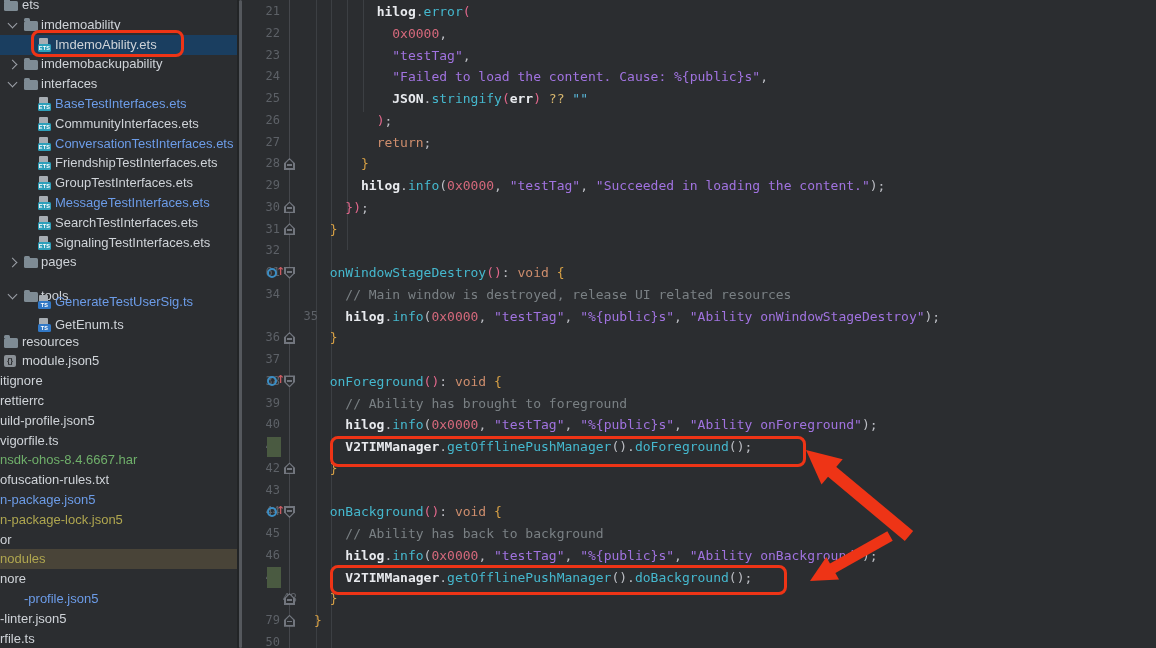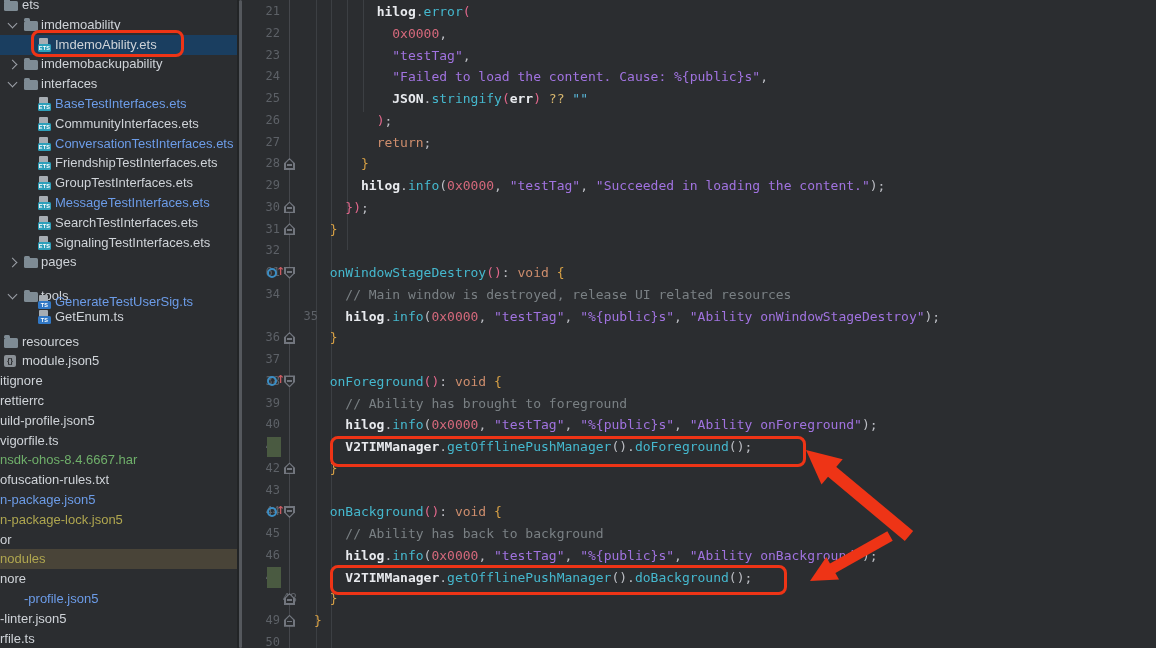--- a/index.html
+++ b/index.html
@@ -149,21 +149,21 @@
         <span class="folder" style="left: 24px;"></span>
         <span class="tree-label" style="left: 41px;">tools</span>
       </div>
       <div class="tree-row" style="top: 292px;">
         <span class="ficon" style="left: 38px;">
           <span class="page"></span>
           <span class="badge ts">TS</span>
         </span>
         <span class="tree-label c-blue" style="left: 55px;">GenerateTestUserSig.ts</span>
       </div>
-      <div class="tree-row" style="top: 307px; text-decoration: underline;">
+      <div class="tree-row" style="top: 315px; text-decoration: underline;">
         <span class="ficon" style="left: 38px;">
           <span class="page"></span>
           <span class="badge ts">TS</span>
         </span>
         <span class="tree-label" style="left: 55px;">GetEnum.ts</span>
       </div>
       <div class="tree-row" style="top: 331.6px;">
         <span class="folder" style="left: 4px;"></span>
         <span class="tree-label" style="left: 22px;">resources</span>
       </div>
@@ -321,21 +321,21 @@
       <div class="lineno" style="top: 569.7px;">47</div>
       <div class="changebar" style="top: 567.2px; height: 20.75px;"></div>
       <div class="code-line" style="top: 566.7px; line-height: 21.75px;"><span class="tk-pl">    </span><span class="tk-id">V2TIMManager</span><span class="tk-pl">.</span><span class="tk-m">getOfflinePushManager</span><span class="tk-pl">()</span><span class="tk-pl">.</span><span class="tk-m">doBackground</span><span class="tk-pl">();</span></div>
       <div class="lineno" style="top: 591.45px; padding-left: 17px;">48</div>
       <div class="fold up" style="top: 592.95px;">
         <span class="o"></span>
         <span class="i"></span>
         <span class="m"></span>
       </div>
       <div class="code-line" style="top: 588.45px; line-height: 21.75px;"><span class="tk-pl">  </span><span class="tk-bg">}</span></div>
-      <div class="lineno" style="top: 613.2px;">49</div>
+      <div class="lineno" style="top: 613.2px;">79</div>
       <div class="fold up" style="top: 614.7px;">
         <span class="o"></span>
         <span class="i"></span>
         <span class="m"></span>
       </div>
       <div class="code-line" style="top: 610.2px; line-height: 21.75px;"><span class="tk-bg">}</span></div>
       <div class="lineno" style="top: 634.95px;">50</div>
     </div>
   <div id="overlay">
       <div class="ann-box" style="left: 31px; top: 30px; width: 153px; height: 27px;"></div>

